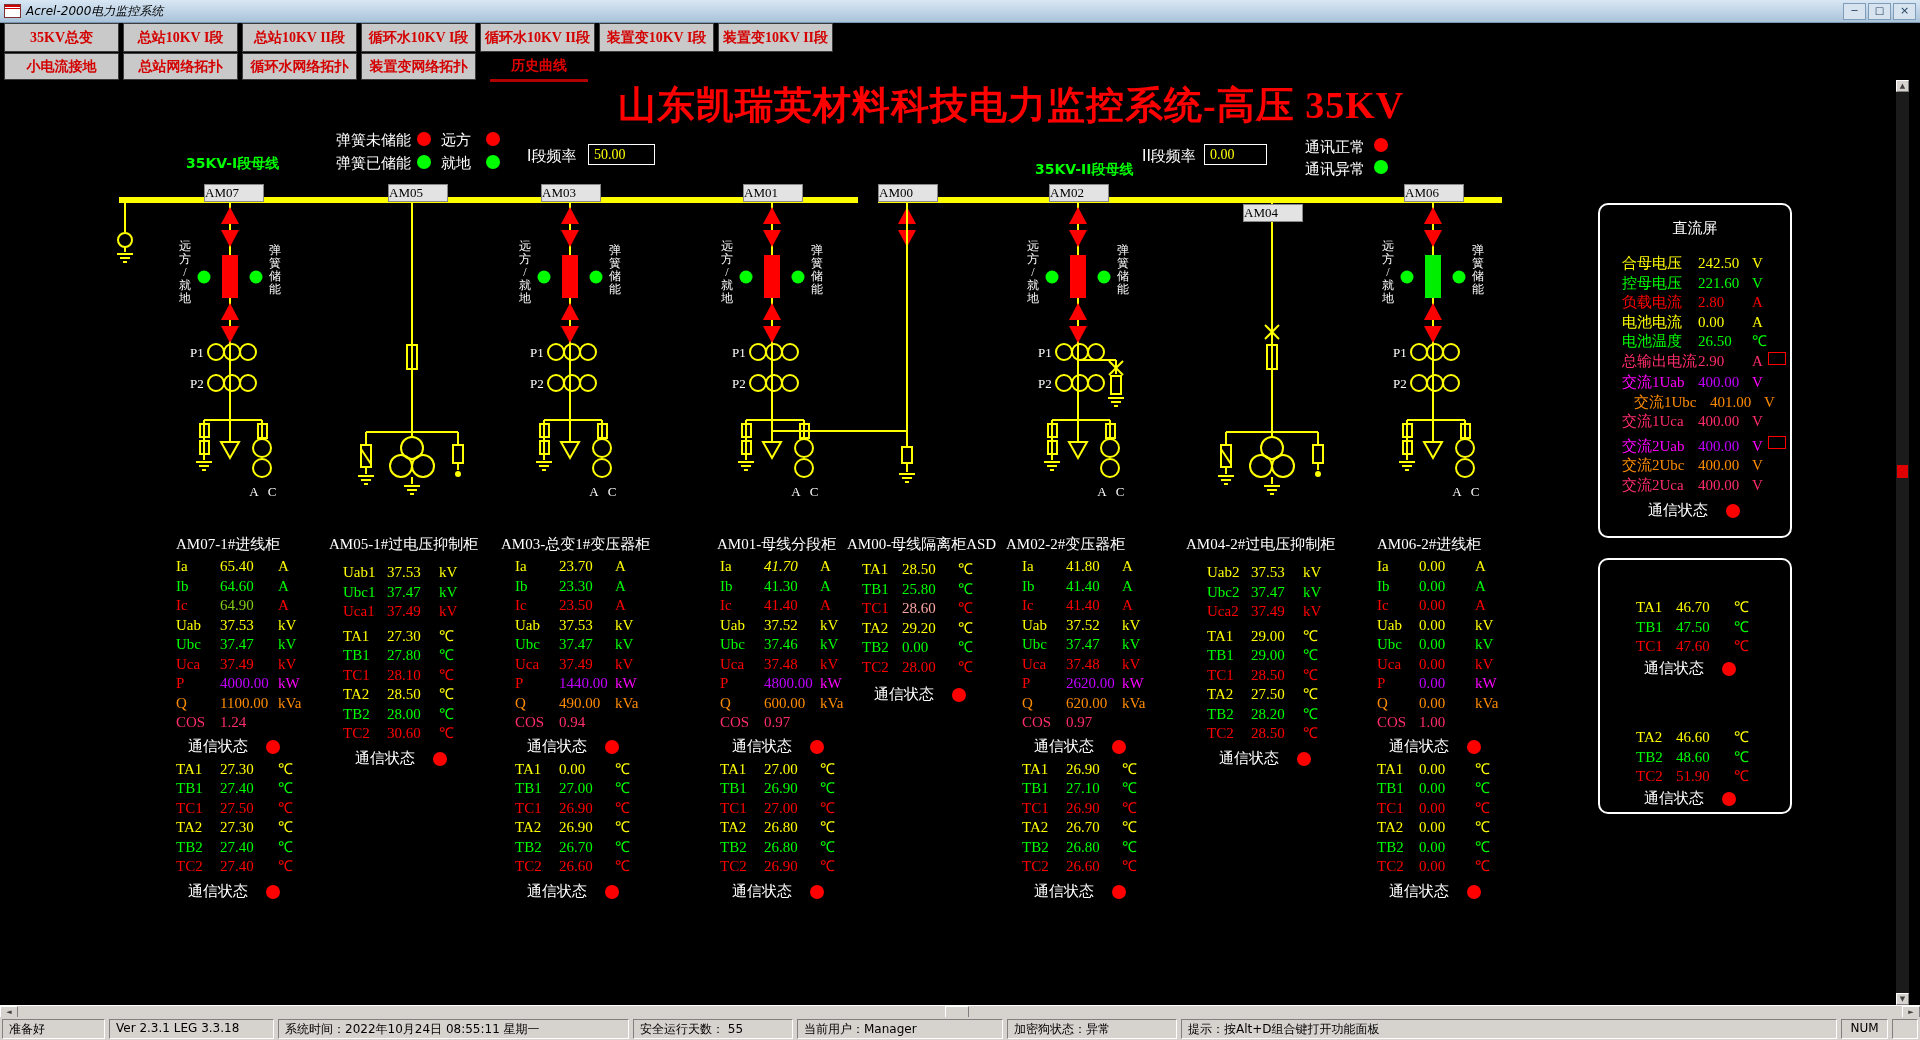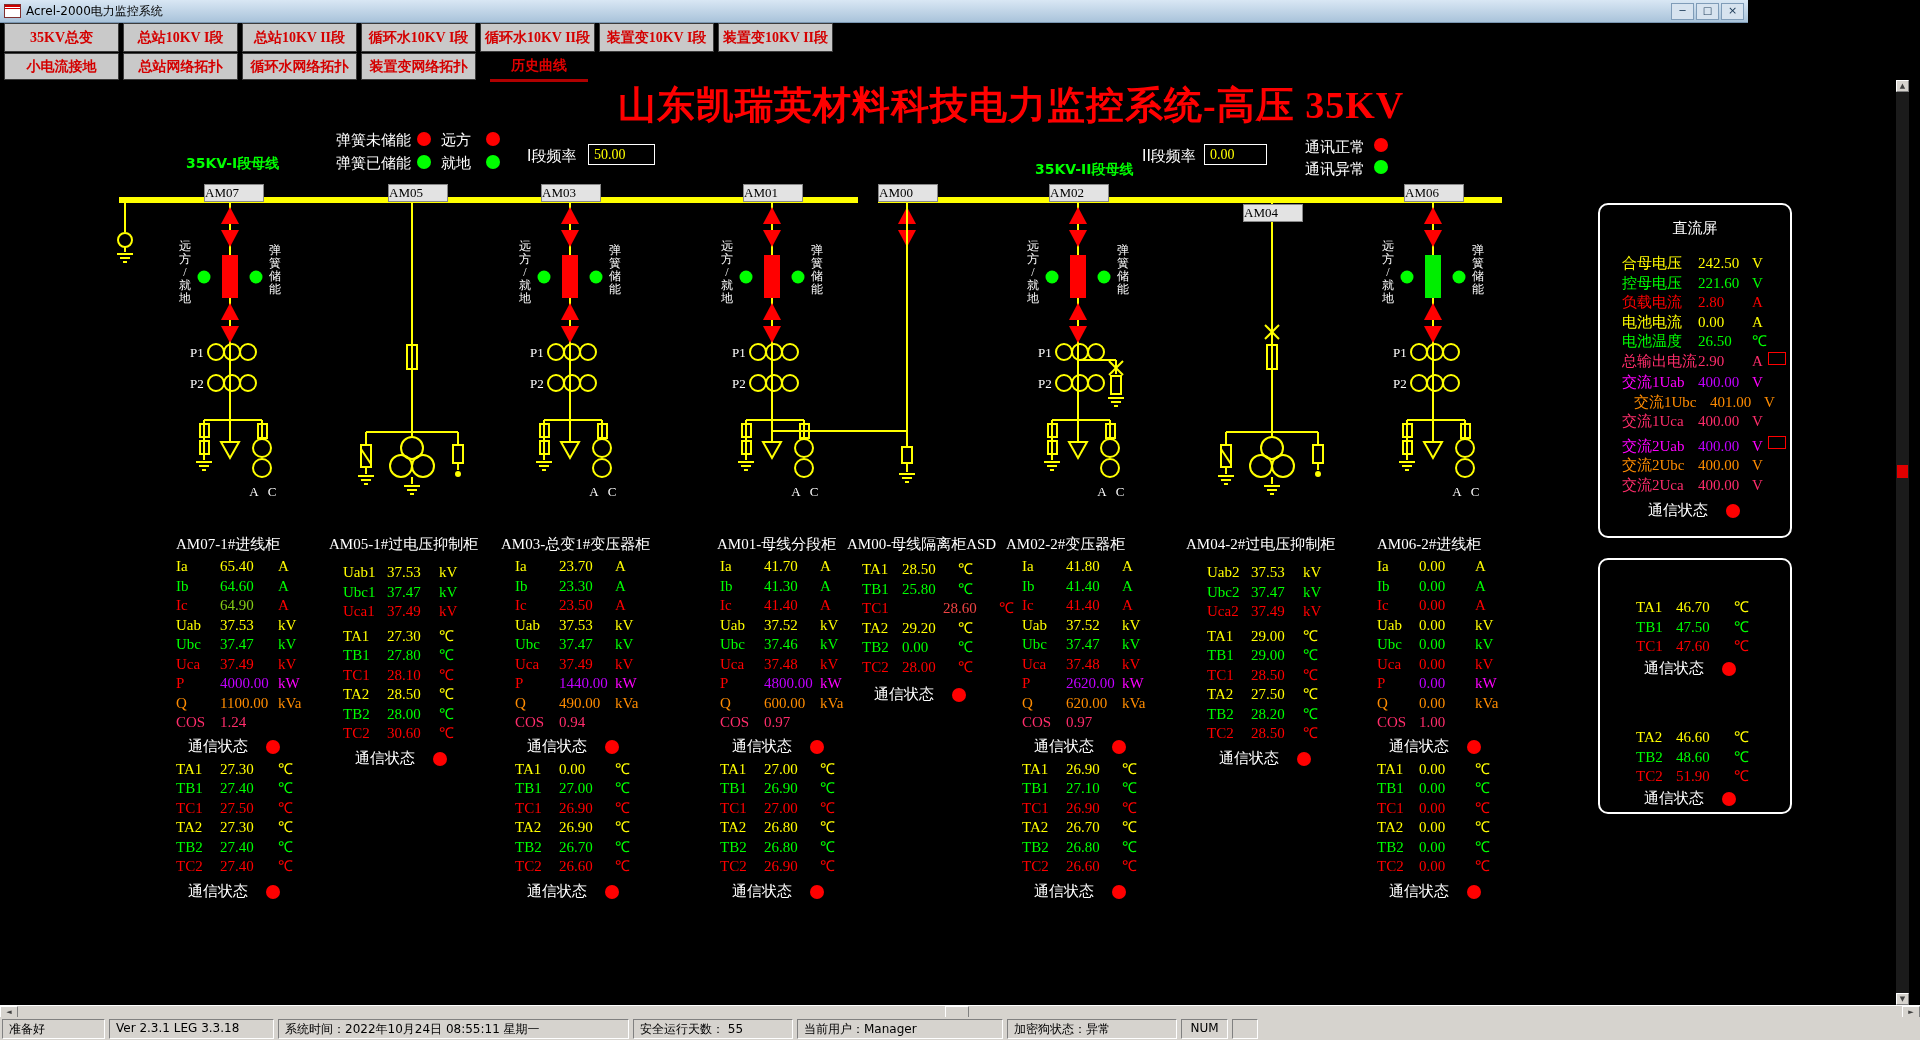--- a/index.html
+++ b/index.html
@@ -1,22 +1,22 @@
 <!DOCTYPE html>
 <html><head>
 <meta charset="utf-8">
 <style>
   html,body{margin:0;padding:0;background:#000;}
   body{width:1920px;height:1040px;position:relative;overflow:hidden;
        font-family:"DejaVu Sans",sans-serif;-webkit-font-smoothing:none;}
   .abs{position:absolute;}
   
-  #titlebar{left:0;top:0;width:1748px;height:22px;
+  #titlebar{left:0;top:0;width:1920px;height:22px;
     background:linear-gradient(#d9e7f4,#a9c3da);border-bottom:1px solid #7a96b2;
-    display:flex;align-items:center;font-size:12px;color:#000;}
+    display:flex;align-items:center;font-size:12px;color:#000;font-style:italic;}
   #appicon{width:15px;height:12px;margin:0 5px 0 4px;background:#c00;
     box-shadow:inset 0 -8px 0 #fff, inset 0 -9px 0 #c00;
     background:repeating-linear-gradient(#c00 0 2px,#fff 2px 3px);border:1px solid #803030;}
   .winbtns{margin-left:auto;display:flex;gap:2px;padding-right:4px;}
   .winbtn{width:21px;height:15px;background:#d7e3ef;border:1px solid #7f9cb8;
     font-size:10px;line-height:13px;text-align:center;color:#1c3a57;cursor:default;}
   .winbtn.close{font-size:11px;}
   
   .tabstrip{left:0;width:1920px;background:#000;display:flex;padding-left:4px;}
   #tabrow1{top:23px;height:29px;}
@@ -618,21 +618,21 @@
           <span style="color: rgb(255, 0, 0);">℃</span>
         </div>
         <div class="comm" style="margin-top: 5px;"><span>通信状态</span><span class="dot"></span></div>
       </div>
     </div>
     <div class="panel" style="left: 716px; top: 535px;">
       <div class="ptitle" style="margin-left: -3px; padding-left: 4px;">AM01-母线分段柜</div>
       <div style="padding-left: 4px;">
         <div class="prow">
           <span style="color: rgb(255, 255, 0); width: 44px;">Ia</span>
-          <span style="color: rgb(255, 255, 0); width: 56px;">41.70</span>
+          <span style="color: rgb(255, 255, 0); width: 56px; font-style: italic;">41.70</span>
           <span style="color: rgb(255, 255, 0);">A</span>
         </div>
         <div class="prow">
           <span style="color: rgb(0, 255, 0); width: 44px;">Ib</span>
           <span style="color: rgb(0, 255, 0); width: 56px;">41.30</span>
           <span style="color: rgb(0, 255, 0);">A</span>
         </div>
         <div class="prow">
           <span style="color: rgb(255, 0, 0); width: 44px;">Ic</span>
           <span style="color: rgb(255, 0, 0); width: 56px;">41.40</span>
@@ -710,21 +710,21 @@
           <span style="color: rgb(255, 255, 0); width: 56px;">28.50</span>
           <span style="color: rgb(255, 255, 0);">℃</span>
         </div>
         <div class="prow">
           <span style="color: rgb(0, 255, 0); width: 40px;">TB1</span>
           <span style="color: rgb(0, 255, 0); width: 56px;">25.80</span>
           <span style="color: rgb(0, 255, 0);">℃</span>
         </div>
         <div class="prow">
           <span style="color: rgb(255, 0, 0); width: 40px;">TC1</span>
-          <span style="color: #ef4444; width: 56px; margin-left: 41px;">28.60</span>
+          <span style="color: #fca5a5; width: 56px;">28.60</span>
           <span style="color: rgb(255, 0, 0);">℃</span>
         </div>
         <div class="prow">
           <span style="color: rgb(255, 255, 0); width: 40px;">TA2</span>
           <span style="color: rgb(255, 255, 0); width: 56px;">29.20</span>
           <span style="color: rgb(255, 255, 0);">℃</span>
         </div>
         <div class="prow">
           <span style="color: rgb(0, 255, 0); width: 40px;">TB2</span>
           <span style="color: rgb(0, 255, 0); width: 56px;">0.00</span>
@@ -1074,15 +1074,16 @@
   <div id="hthumb"></div>
   <div class="harrow" style="right:0">►</div>
 </div>
 <div id="statusbar" class="abs">
     <div class="scell" style="width: 103px; box-sizing: border-box;">准备好</div>
     <div class="scell" style="width: 165px; box-sizing: border-box;">Ver 2.3.1 LEG 3.3.18</div>
     <div class="scell" style="width: 351px; box-sizing: border-box;">系统时间：2022年10月24日  08:55:11   星期一</div>
     <div class="scell" style="width: 160px; box-sizing: border-box;">安全运行天数：  55</div>
     <div class="scell" style="width: 206px; box-sizing: border-box;">当前用户：Manager</div>
     <div class="scell" style="width: 170px; box-sizing: border-box;">加密狗状态：异常</div>
+    <div class="scell" style="flex: 1 1 0%; box-sizing: border-box;">提示：按Alt+D组合键打开功能面板</div>
     <div class="scell" style="width: 47px; text-align: center; box-sizing: border-box;">NUM</div>
     <div class="scell" style="width: 26px; box-sizing: border-box;"></div>
   </div>
 
 </body></html>

